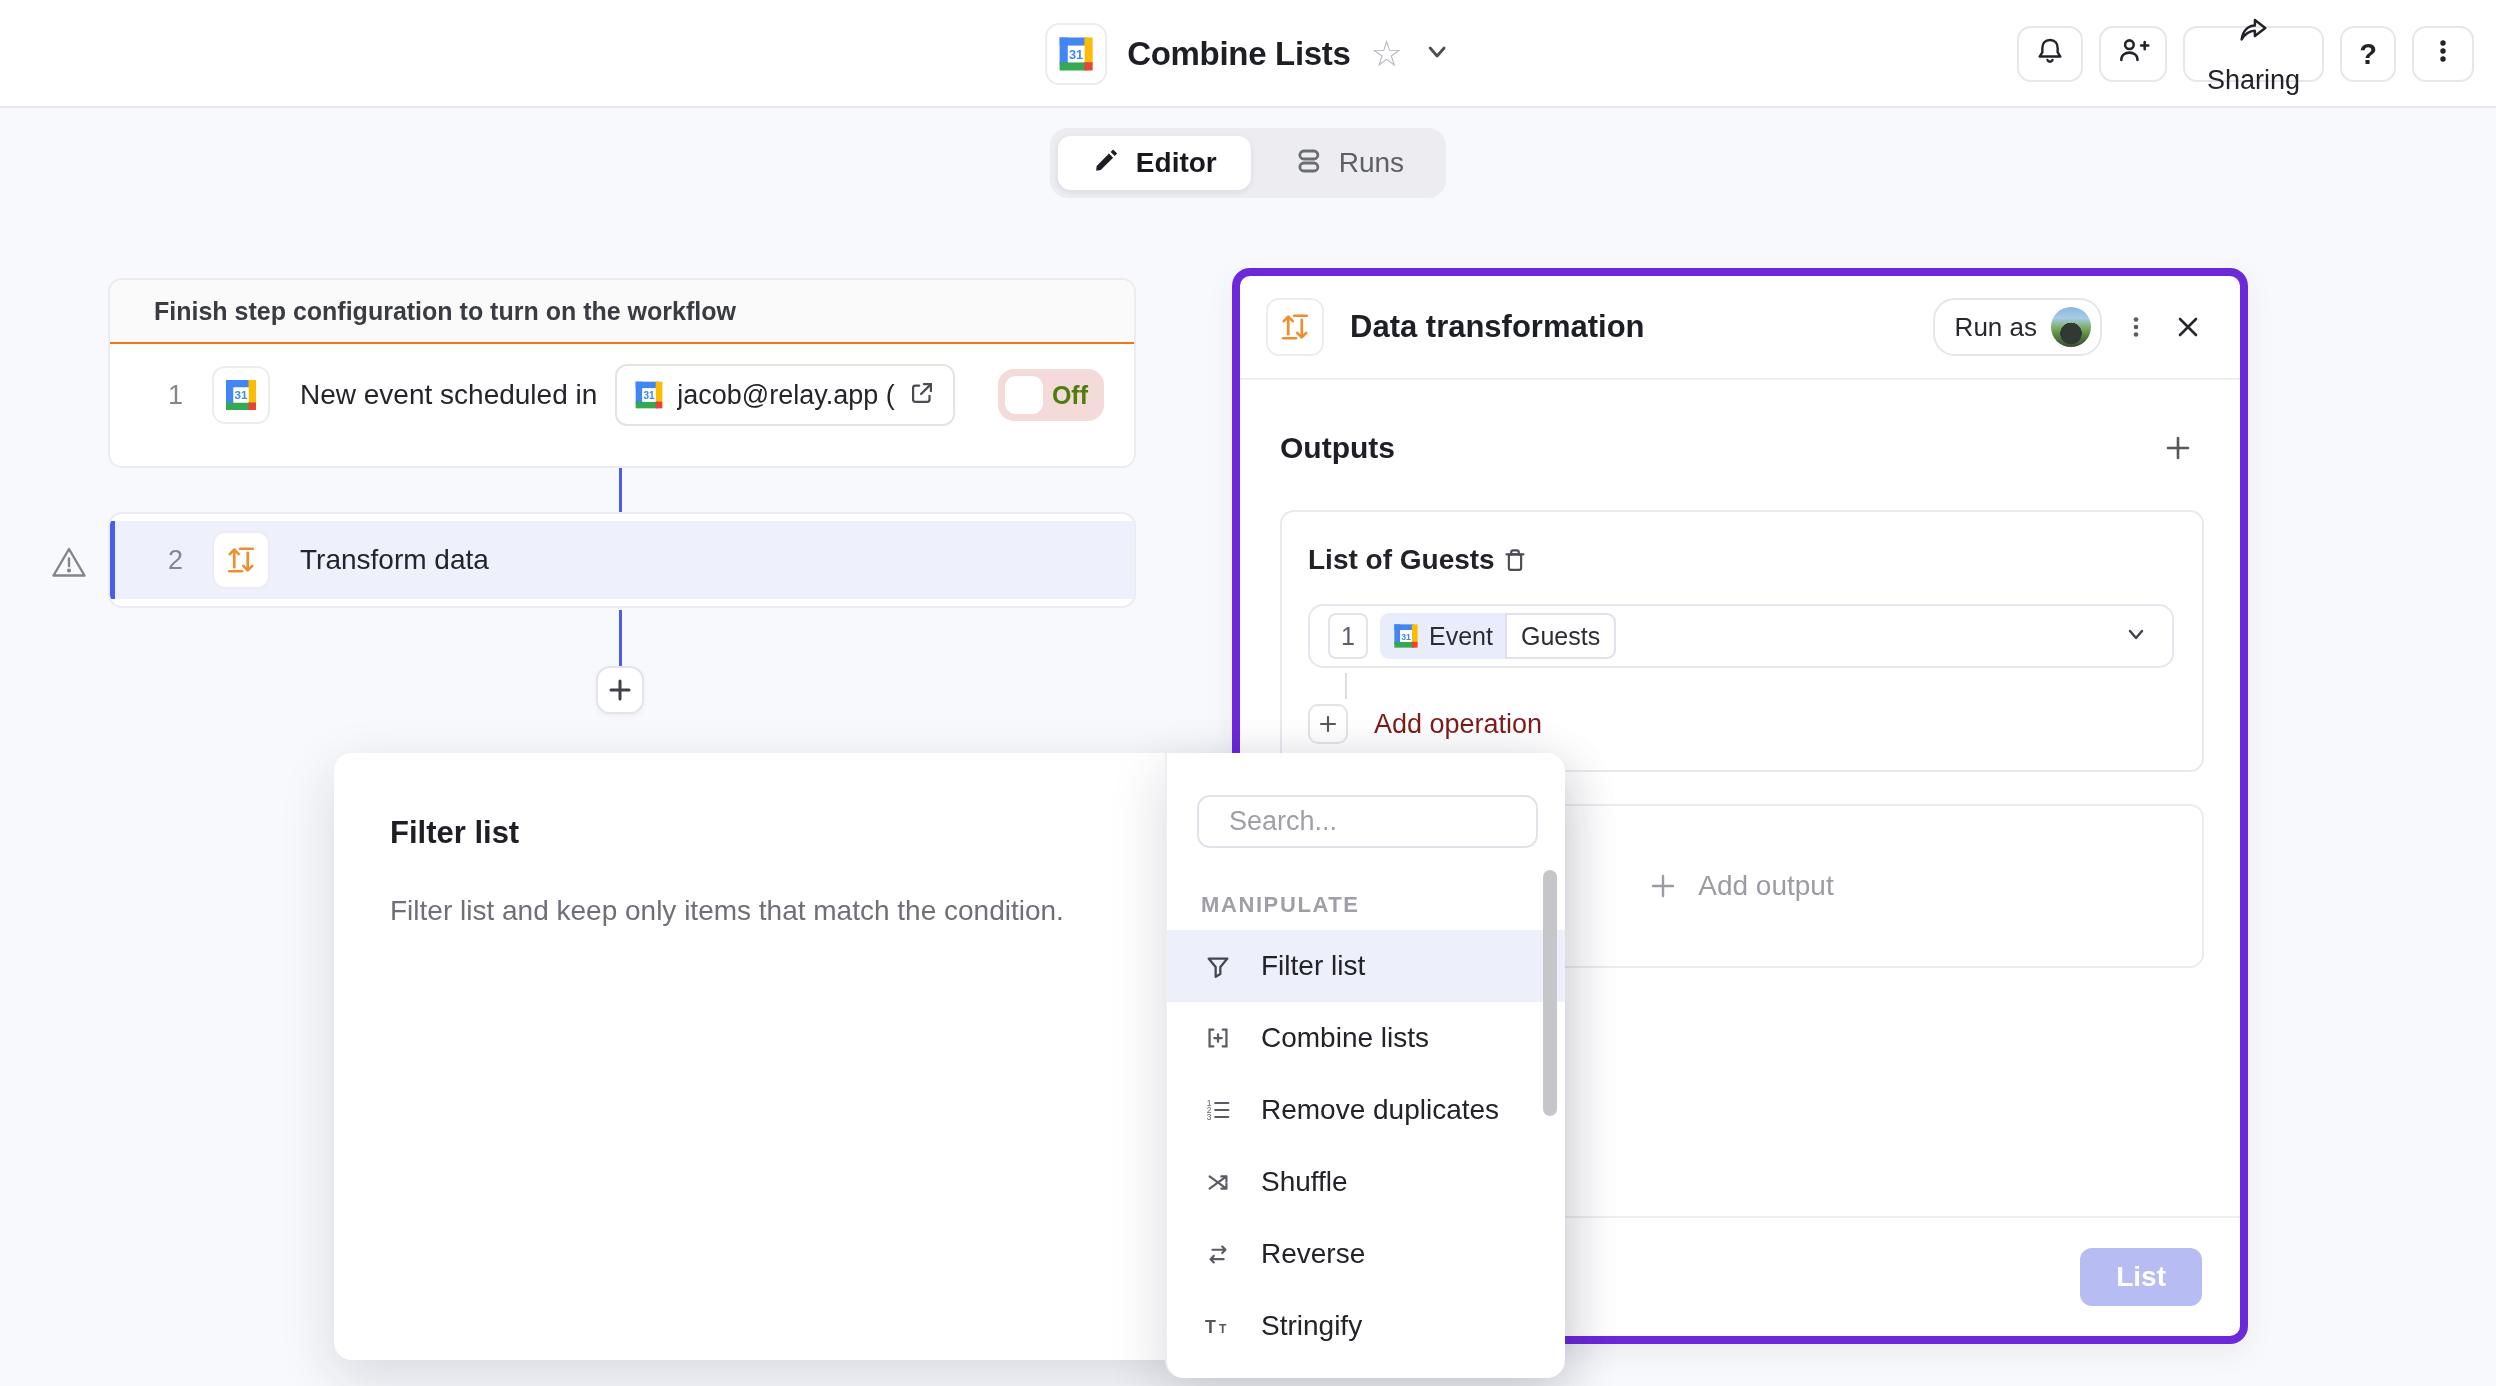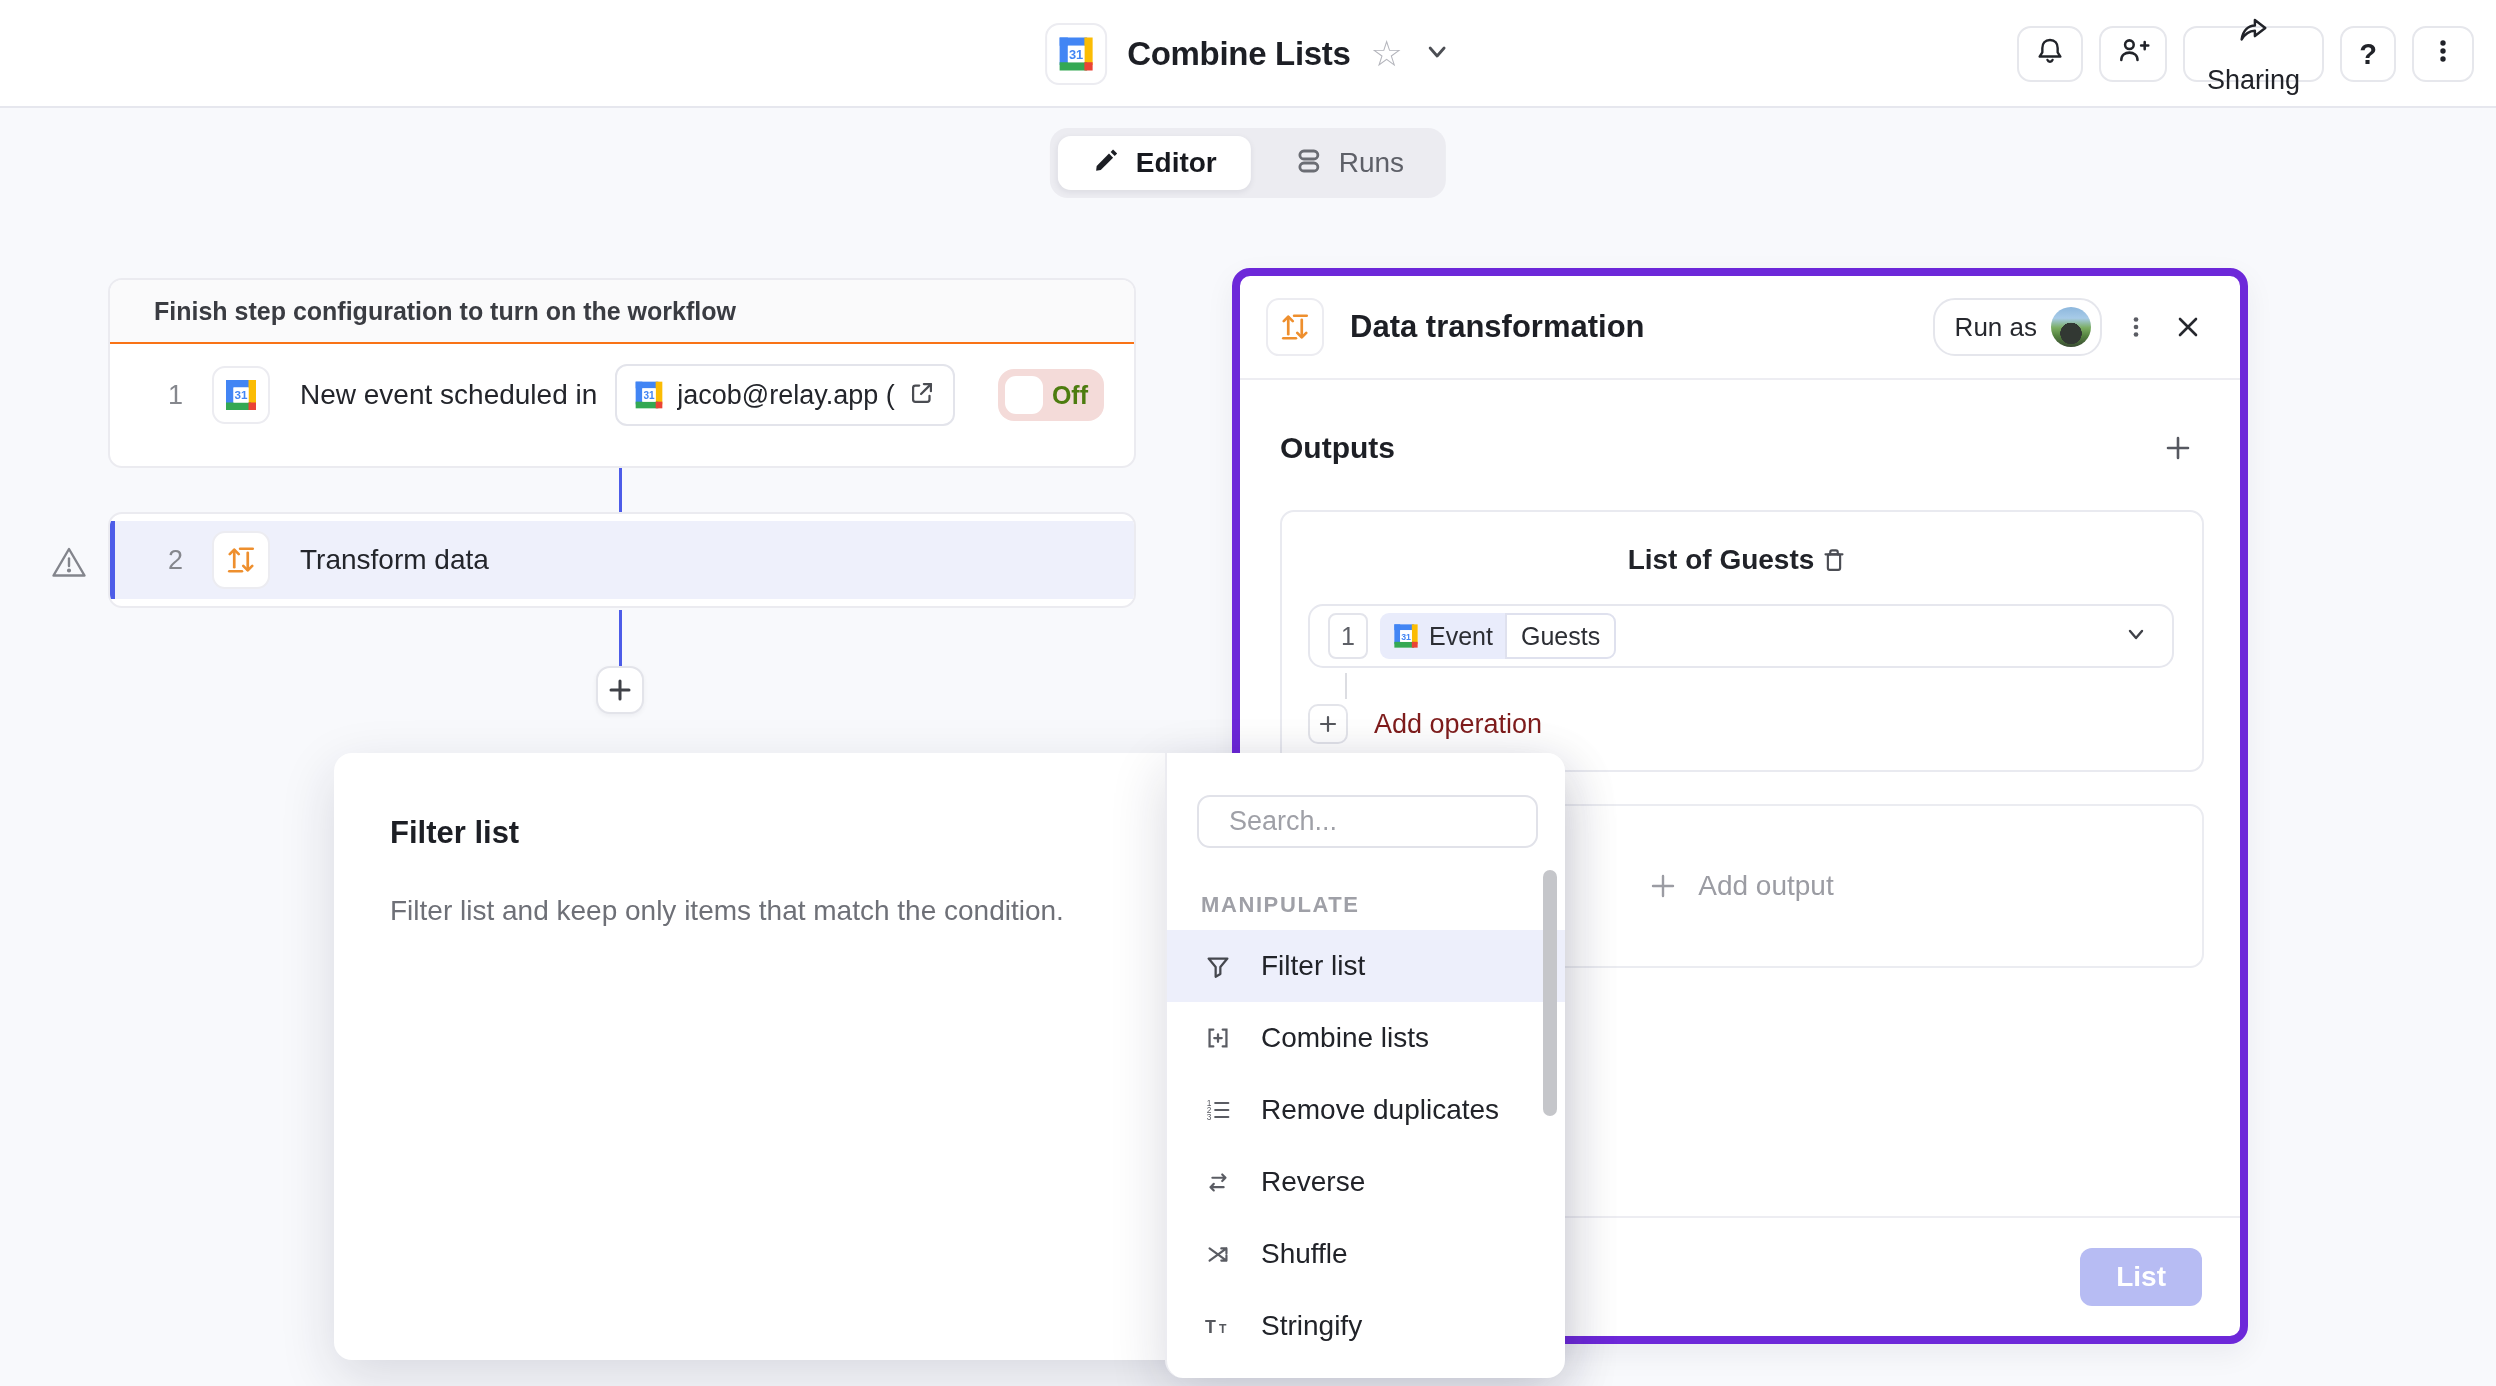--- a/index.html
+++ b/index.html
@@ -50,21 +50,21 @@
   .runas { margin-left:auto; height:58px; border:2px solid #e5e6ec; border-radius:22px; display:flex; align-items:center; gap:14px; padding:0 9px 0 20px; background:#fff; font-size:26px; color:#26282e; }
   .avatar { width:40px; height:40px; border-radius:50%;
     background:
       radial-gradient(circle at 50% 66%, #323833 0 32%, rgba(0,0,0,0) 33%),
       linear-gradient(180deg,#8db7dd 0%,#a7cbe8 28%,#7bad62 52%,#55833f 72%,#394a33 100%); }
   .ghost-btn { width:52px; height:52px; display:flex; align-items:center; justify-content:center; background:transparent; border:none; }
   .panel-body { padding:42px 36px 0 40px; }
   .outputs-row { display:flex; align-items:center; justify-content:space-between; }
   .h-outputs { font-size:30px; font-weight:700; color:#1d1f25; }
   .gcard { margin-top:36px; border:2px solid #e9eaf0; border-radius:14px; padding:28px 28px 26px 26px; }
-  .gcard-head { display:flex; align-items:center; justify-content:center; }
+  .gcard-head { display:flex; align-items:center; justify-content:flex-start; }
   .gcard-title { font-size:28px; font-weight:700; color:#212329; }
   .selectrow { margin-top:24px; height:64px; border:2px solid #e6e7ee; border-radius:15px; display:flex; align-items:center; gap:12px; padding:0 22px 0 18px; }
   .idxbox { width:40px; height:46px; border:2px solid #e3e4eb; border-radius:8px; display:flex; align-items:center; justify-content:center; font-size:25px; color:#5d5f66; background:#fff; }
   .pill { display:flex; height:46px; }
   .pill .seg-a { display:flex; align-items:center; gap:9px; background:#e9ecfb; border-radius:9px 0 0 9px; padding:0 12px; font-size:25px; color:#2c2e34; }
   .pill .seg-b { display:flex; align-items:center; background:#fff; border:2px solid #dfe1ee; border-radius:0 9px 9px 0; padding:0 14px; font-size:25px; color:#2c2e34; }
   .vline { width:2px; height:26px; background:#dcdde2; margin:5px 0 5px 37px; }
   .addop { display:flex; align-items:center; gap:26px; }
   .addop-box { width:40px; height:40px; border:2px solid #e3e4ea; border-radius:10px; display:flex; align-items:center; justify-content:center; }
   .addop-label { font-size:27px; color:#7f1d1d; }
@@ -406,35 +406,35 @@
           <text x="4" y="19" font-size="9" fill="#5a5c63" stroke="none" font-family="Liberation Sans, sans-serif">2</text>
           <text x="4" y="26.5" font-size="9" fill="#5a5c63" stroke="none" font-family="Liberation Sans, sans-serif">3</text>
         </svg>
       </span>
       <span>Remove duplicates</span>
     </div>
 
     <div class="mitem">
       <span class="mico">
         <svg width="30" height="30" viewBox="0 0 32 32" fill="none" stroke="#5a5c63" stroke-width="2.3" stroke-linecap="round" stroke-linejoin="round">
+          <path d="M7 10 L25 23 M25 23 L25 17.5 M25 23 L19.5 23"></path>
+          <path d="M7 23 L25 10 M25 10 L25 15.5 M25 10 L19.5 10"></path>
+        </svg>
+      </span>
+      <span>Shuffle</span>
+    </div>
+
+    <div class="mitem">
+      <span class="mico">
+        <svg width="30" height="30" viewBox="0 0 32 32" fill="none" stroke="#5a5c63" stroke-width="2.3" stroke-linecap="round" stroke-linejoin="round">
           <path d="M10 11.5 H24 M20.5 8 L24 11.5 L20.5 15"></path>
           <path d="M22 21.5 H8 M11.5 18 L8 21.5 L11.5 25"></path>
         </svg>
       </span>
       <span>Reverse</span>
-    </div>
-
-    <div class="mitem">
-      <span class="mico">
-        <svg width="30" height="30" viewBox="0 0 32 32" fill="none" stroke="#5a5c63" stroke-width="2.3" stroke-linecap="round" stroke-linejoin="round">
-          <path d="M7 10 L25 23 M25 23 L25 17.5 M25 23 L19.5 23"></path>
-          <path d="M7 23 L25 10 M25 10 L25 15.5 M25 10 L19.5 10"></path>
-        </svg>
-      </span>
-      <span>Shuffle</span>
     </div>
 
     <div class="mitem">
       <span class="mico">
         <svg width="30" height="30" viewBox="0 0 32 32">
           <text x="2" y="23" font-size="19" font-weight="bold" fill="#55575d" font-family="Liberation Sans, sans-serif">T</text>
           <text x="17" y="23" font-size="13" font-weight="bold" fill="#55575d" font-family="Liberation Sans, sans-serif">T</text>
         </svg>
       </span>
       <span>Stringify</span>

